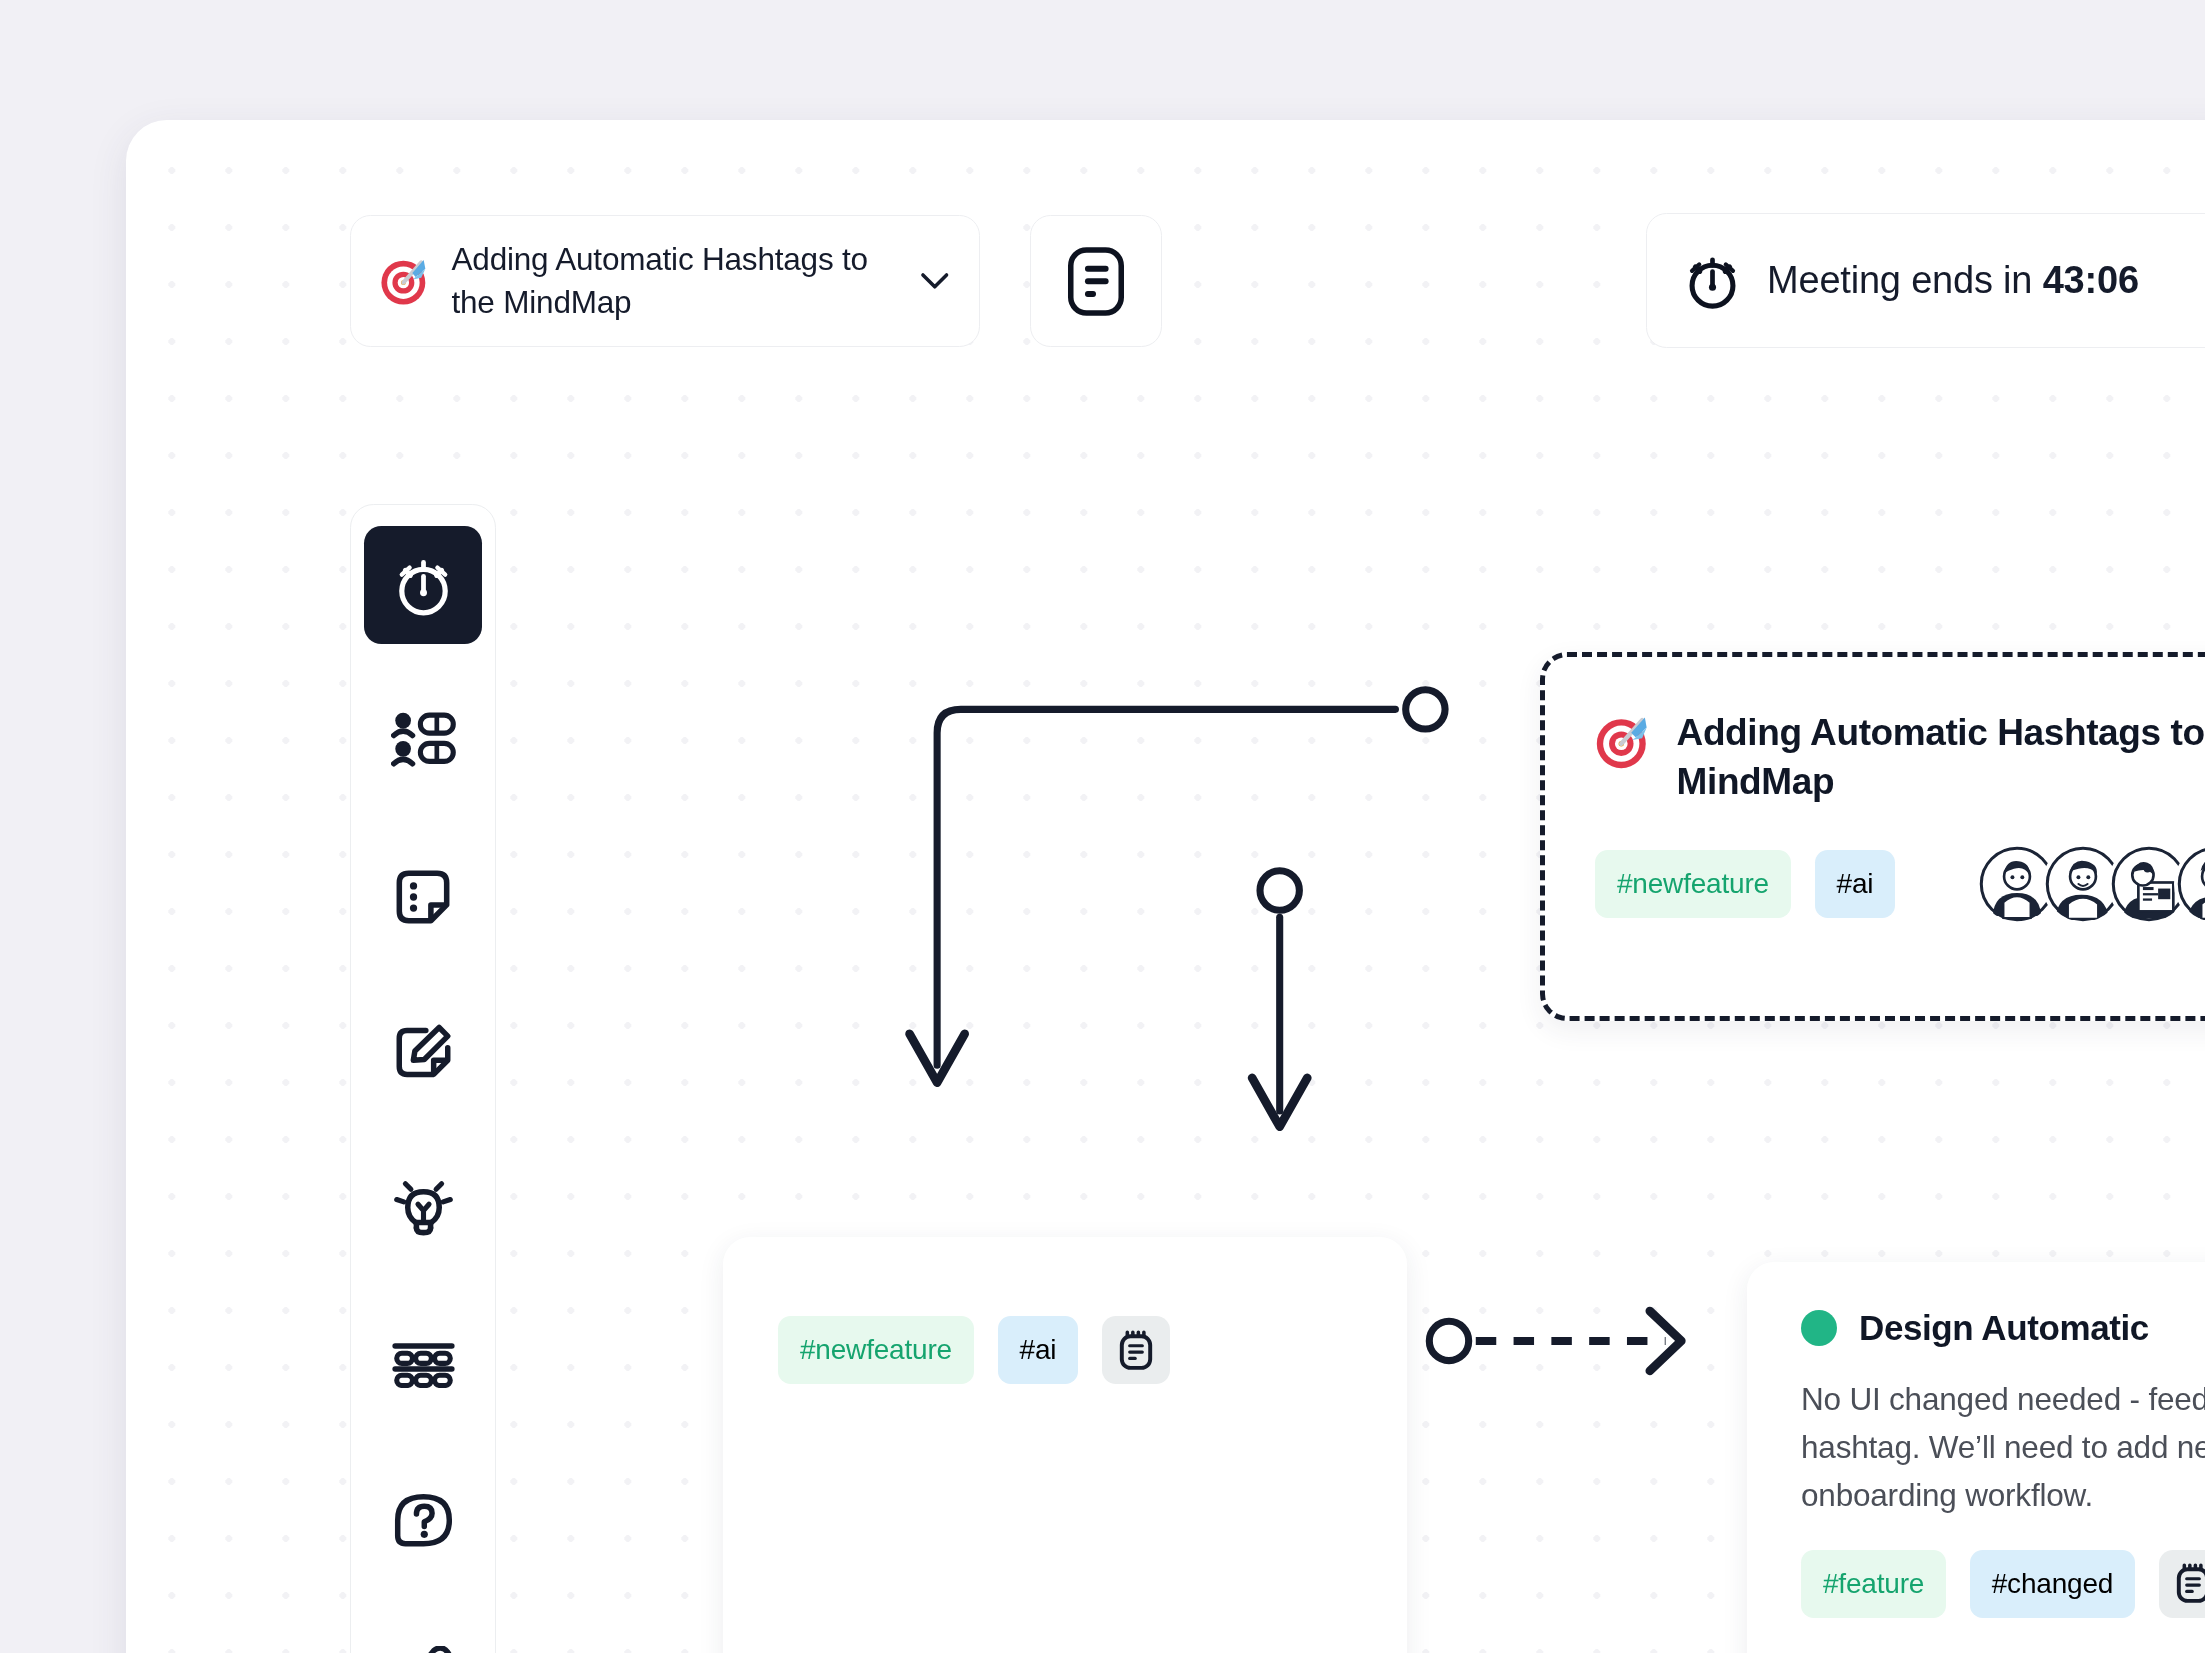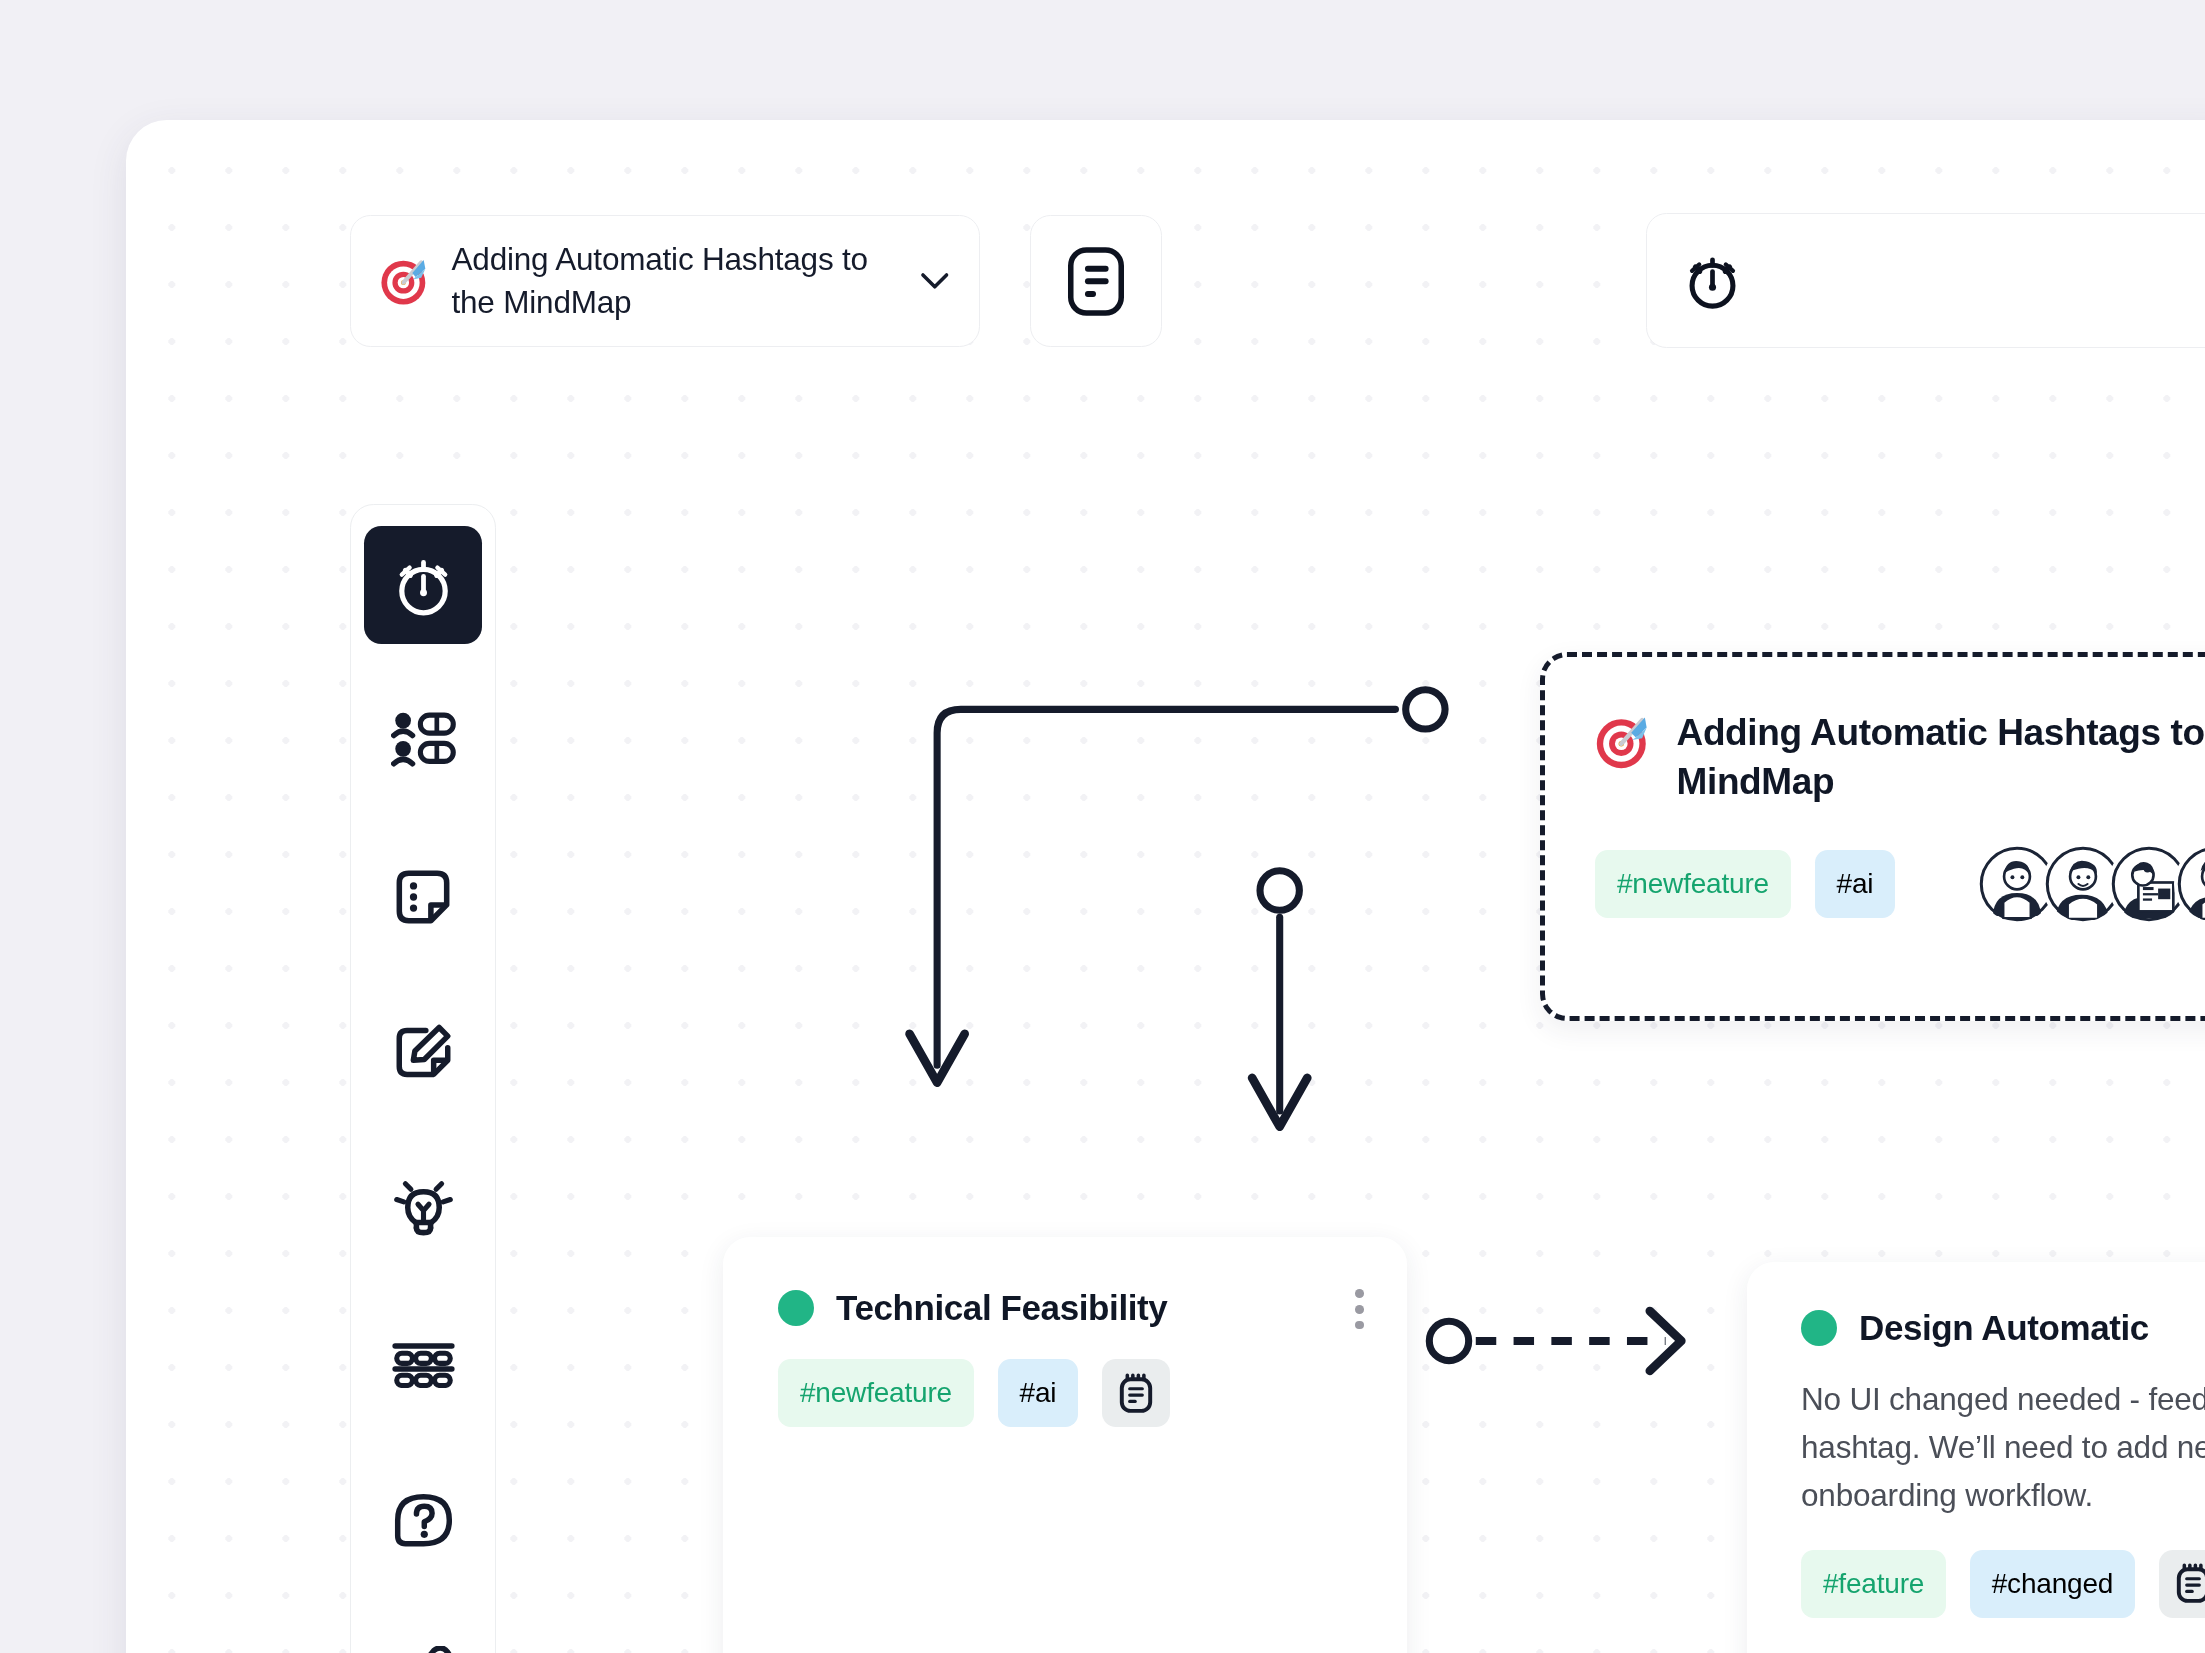--- a/index.html
+++ b/index.html
@@ -251,20 +251,24 @@
       <svg width="55" height="60" viewBox="0 0 70 76">
         <circle cx="35" cy="44" r="26" fill="none" stroke="#0d121f" stroke-width="6.5"></circle>
         <path d="M35 26 L35 44" stroke="#0d121f" stroke-width="6" stroke-linecap="round"></path>
         <circle cx="35" cy="46" r="4.5" fill="#0d121f"></circle>
         <path d="M35 11 L35 18" stroke="#0d121f" stroke-width="6" stroke-linecap="round"></path>
         <path d="M13 20 L19 26" stroke="#0d121f" stroke-width="6" stroke-linecap="round"></path>
         <path d="M57 20 L51 26" stroke="#0d121f" stroke-width="6" stroke-linecap="round"></path>
         <path d="M9 25 L18 17" stroke="#0d121f" stroke-width="5.5" stroke-linecap="round"></path>
         <path d="M61 25 L52 17" stroke="#0d121f" stroke-width="5.5" stroke-linecap="round"></path>
       </svg>
+      <div class="timer-text">
+        <span>Meeting ends in</span>
+        <b>43:06</b>
+      </div>
     </div>
   </div>
 
   <div id="sidebar">
 
     <div class="side-item active">
       <svg width="61" height="66" viewBox="0 0 70 76">
         <circle cx="35" cy="45" r="25" fill="none" stroke="#ffffff" stroke-width="6"></circle>
         <path d="M35 28 L35 45" stroke="#ffffff" stroke-width="5.5" stroke-linecap="round"></path>
         <circle cx="35" cy="47" r="4" fill="#ffffff"></circle>
@@ -417,29 +421,20 @@
             <circle cx="57" cy="41" r="2.6" fill="#1b2436"></circle>
             <path d="M42 48 L58 48" stroke="#1b2436" stroke-width="2.6" stroke-linecap="round"></path>
           </svg>
         </div>
 
       </div>
     </div>
   </div>
 
   <div class="card" id="node-tech">
-    <div class="card-head">
-      <span class="status-dot"></span>
-      <span class="card-title">Technical Feasibility</span>
-      <span class="kebab">
-        <i></i>
-          <i></i>
-          <i></i>
-      </span>
-    </div>
     <div class="card-foot">
       <span class="tag tag-green">#newfeature</span>
       <span class="tag tag-blue">#ai</span>
       <span class="note-btn">
         <svg width="38" height="41" viewBox="0 0 48 52">
           <rect x="6" y="8" width="36" height="40" rx="11" fill="none" stroke="#151b2b" stroke-width="5"></rect>
           <path d="M13 8 L13 3 M20 8 L20 3 M27 8 L27 3 M34 8 L34 3" stroke="#151b2b" stroke-width="4.5" stroke-linecap="round"></path>
           <rect x="14" y="18" width="20" height="4" rx="2" fill="#151b2b"></rect>
           <rect x="14" y="26" width="20" height="4" rx="2" fill="#151b2b"></rect>
           <rect x="14" y="34" width="11" height="4" rx="2" fill="#151b2b"></rect>

